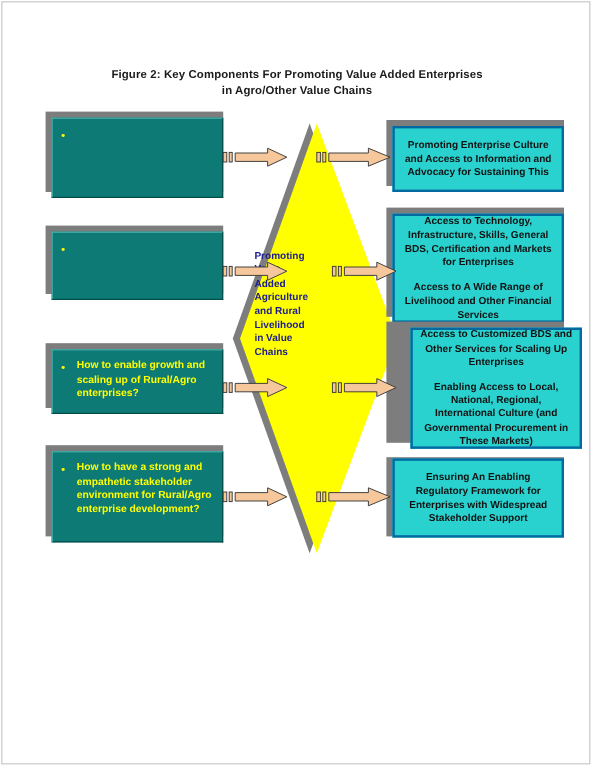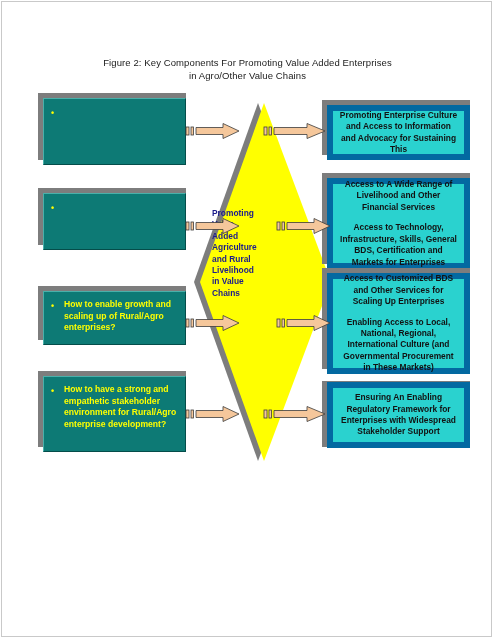--- a/index.html
+++ b/index.html
@@ -29,21 +29,21 @@
   }
 
   
   #title {
     position: absolute;
     left: 0;
     top: 56px;
     width: 495px;
     text-align: center;
     font-size: 9.5px;
-    font-weight: normal;
+    font-weight: bold;
     color: #1a1a1a;
     line-height: 13px;
     letter-spacing: 0.1px;
   }
 
   
   .qbox {
     position: absolute;
     box-sizing: border-box;
     background: #0d7a75;
@@ -73,21 +73,21 @@
   }
   .qtext {
     flex: 1 1 auto;
   }
 
   
   .obox {
     position: absolute;
     box-sizing: border-box;
     background: #2ad2cf;
-    border: 6px solid #0369a1;
+    border: 2px solid #0369a1;
     color: #121212;
     font-size: 8.4px;
     font-weight: bold;
     line-height: 11.4px;
     text-align: center;
     padding: 7px 6px;
     display: flex;
     flex-direction: column;
     justify-content: center;
   }
@@ -185,26 +185,26 @@
     <span class="qtext">How to have a strong and empathetic stakeholder environment for Rural/Agro enterprise development?</span>
   </div>
 
   <div class="obox-shadow" style="left:322px; top:100px; width:148px; height:55px;"></div>
   <div class="obox" style="left:327px; top:105px; width:143px; height:55px;">
     <p>Promoting Enterprise Culture and Access to Information and Advocacy for Sustaining This</p>
   </div>
 
   <div class="obox-shadow" style="left:322px; top:173px; width:148px; height:91px;"></div>
   <div class="obox" style="left:327px; top:178px; width:143px; height:91px;">
+    <p>Access to Technology, Infrastructure, Skills, General BDS, Certification and Markets for Enterprises</p>
     <p>Access to A Wide Range of Livelihood and Other Financial Services</p>
-    <p>Access to Technology, Infrastructure, Skills, General BDS, Certification and Markets for Enterprises</p>
   </div>
 
   <div class="obox-shadow" style="left:322px; top:268px; width:148px; height:101px;"></div>
-  <div class="obox" style="left:327px; top:273px; width:143px; height:101px;">
+  <div class="obox" style="left:342px; top:273px; width:143px; height:101px;">
     <p>Access to Customized BDS and Other Services for Scaling Up Enterprises</p>
     <p>Enabling Access to Local, National, Regional, International Culture (and Governmental Procurement in These Markets)</p>
   </div>
 
   <div class="obox-shadow" style="left:322px; top:381px; width:148px; height:66px;"></div>
   <div class="obox" style="left:327px; top:382px; width:143px; height:66px;">
     <p>Ensuring An Enabling Regulatory Framework for Enterprises with Widespread Stakeholder Support</p>
   </div>
 
   <svg class="arrow" style="left:185px; top:120px; width:56px; height:22px;" viewBox="0 0 56 22">

